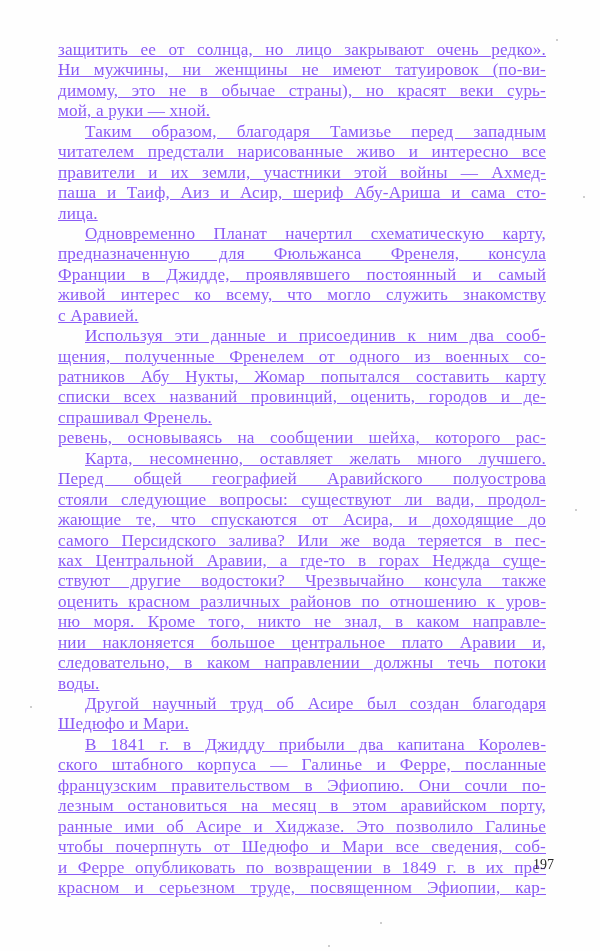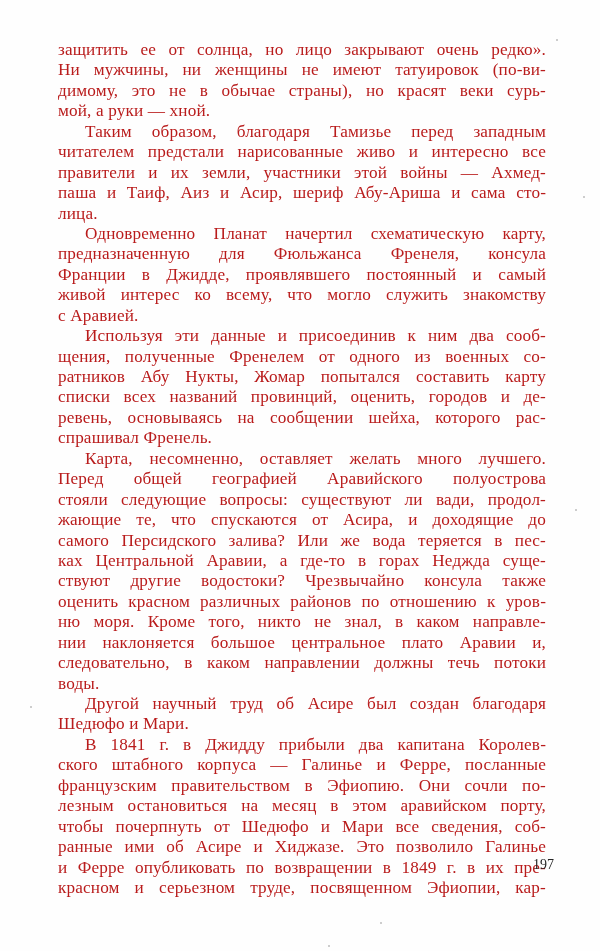--- a/index.html
+++ b/index.html
@@ -21,22 +21,23 @@
       background: #fefefe;
     }
     .text-block {
       position: absolute;
       left: 58px;
       top: 40px;
       width: 488px;
       font-family: "Liberation Serif", "DejaVu Serif", serif;
       font-size: 17.2px;
       line-height: 20.45px;
-      color: #b91c1c;
+      color: #8b5cf6;
       letter-spacing: 0.15px;
+      text-decoration: underline;
     }
     .line {
       display: block;
       white-space: nowrap;
       text-align: justify;
       text-align-last: justify;
       height: 20.45px;
       overflow: visible;
     }
     .line.last {
@@ -78,42 +79,42 @@
     <span class="line last">лица.</span>
     <span class="line indent">Одновременно Планат начертил схематическую карту,</span>
     <span class="line">предназначенную для Фюльжанса Френеля, консула</span>
     <span class="line">Франции в Джидде, проявлявшего постоянный и самый</span>
     <span class="line">живой интерес ко всему, что могло служить знакомству</span>
     <span class="line last">с Аравией.</span>
     <span class="line indent">Используя эти данные и присоединив к ним два сооб-</span>
     <span class="line">щения, полученные Френелем от одного из военных со-</span>
     <span class="line">ратников Абу Нукты, Жомар попытался составить карту</span>
     <span class="line">списки всех названий провинций, оценить, городов и де-</span>
+    <span class="line last">спрашивал Френель.</span>
     <span class="line">ревень, основываясь на сообщении шейха, которого рас-</span>
-    <span class="line last">спрашивал Френель.</span>
     <span class="line indent">Карта, несомненно, оставляет желать много лучшего.</span>
     <span class="line">Перед общей географией Аравийского полуострова</span>
     <span class="line">стояли следующие вопросы: существуют ли вади, продол-</span>
     <span class="line">жающие те, что спускаются от Асира, и доходящие до</span>
     <span class="line">самого Персидского залива? Или же вода теряется в пес-</span>
     <span class="line">ках Центральной Аравии, а где-то в горах Неджда суще-</span>
     <span class="line">ствуют другие водостоки? Чрезвычайно консула также</span>
     <span class="line">оценить красном различных районов по отношению к уров-</span>
     <span class="line">ню моря. Кроме того, никто не знал, в каком направле-</span>
     <span class="line">нии наклоняется большое центральное плато Аравии и,</span>
     <span class="line">следовательно, в каком направлении должны течь потоки</span>
     <span class="line last">воды.</span>
     <span class="line indent">Другой научный труд об Асире был создан благодаря</span>
     <span class="line last">Шедюфо и Мари.</span>
     <span class="line indent">В 1841 г. в Джидду прибыли два капитана Королев-</span>
     <span class="line">ского штабного корпуса — Галинье и Ферре, посланные</span>
     <span class="line">французским правительством в Эфиопию. Они сочли по-</span>
     <span class="line">лезным остановиться на месяц в этом аравийском порту,</span>
+    <span class="line">ранные ими об Асире и Хиджазе. Это позволило Галинье</span>
     <span class="line">чтобы почерпнуть от Шедюфо и Мари все сведения, соб-</span>
-    <span class="line">ранные ими об Асире и Хиджазе. Это позволило Галинье</span>
     <span class="line">и Ферре опубликовать по возвращении в 1849 г. в их пре-</span>
     <span class="line">красном и серьезном труде, посвященном Эфиопии, кар-</span>
   </div>
 
   <div class="page-number">197</div>
 
   <span class="speck" style="left:556px; top:39px;"></span>
   <span class="speck" style="left:583px; top:196px;"></span>
   <span class="speck" style="left:575px; top:509px;"></span>
   <span class="speck" style="left:30px; top:706px;"></span>

